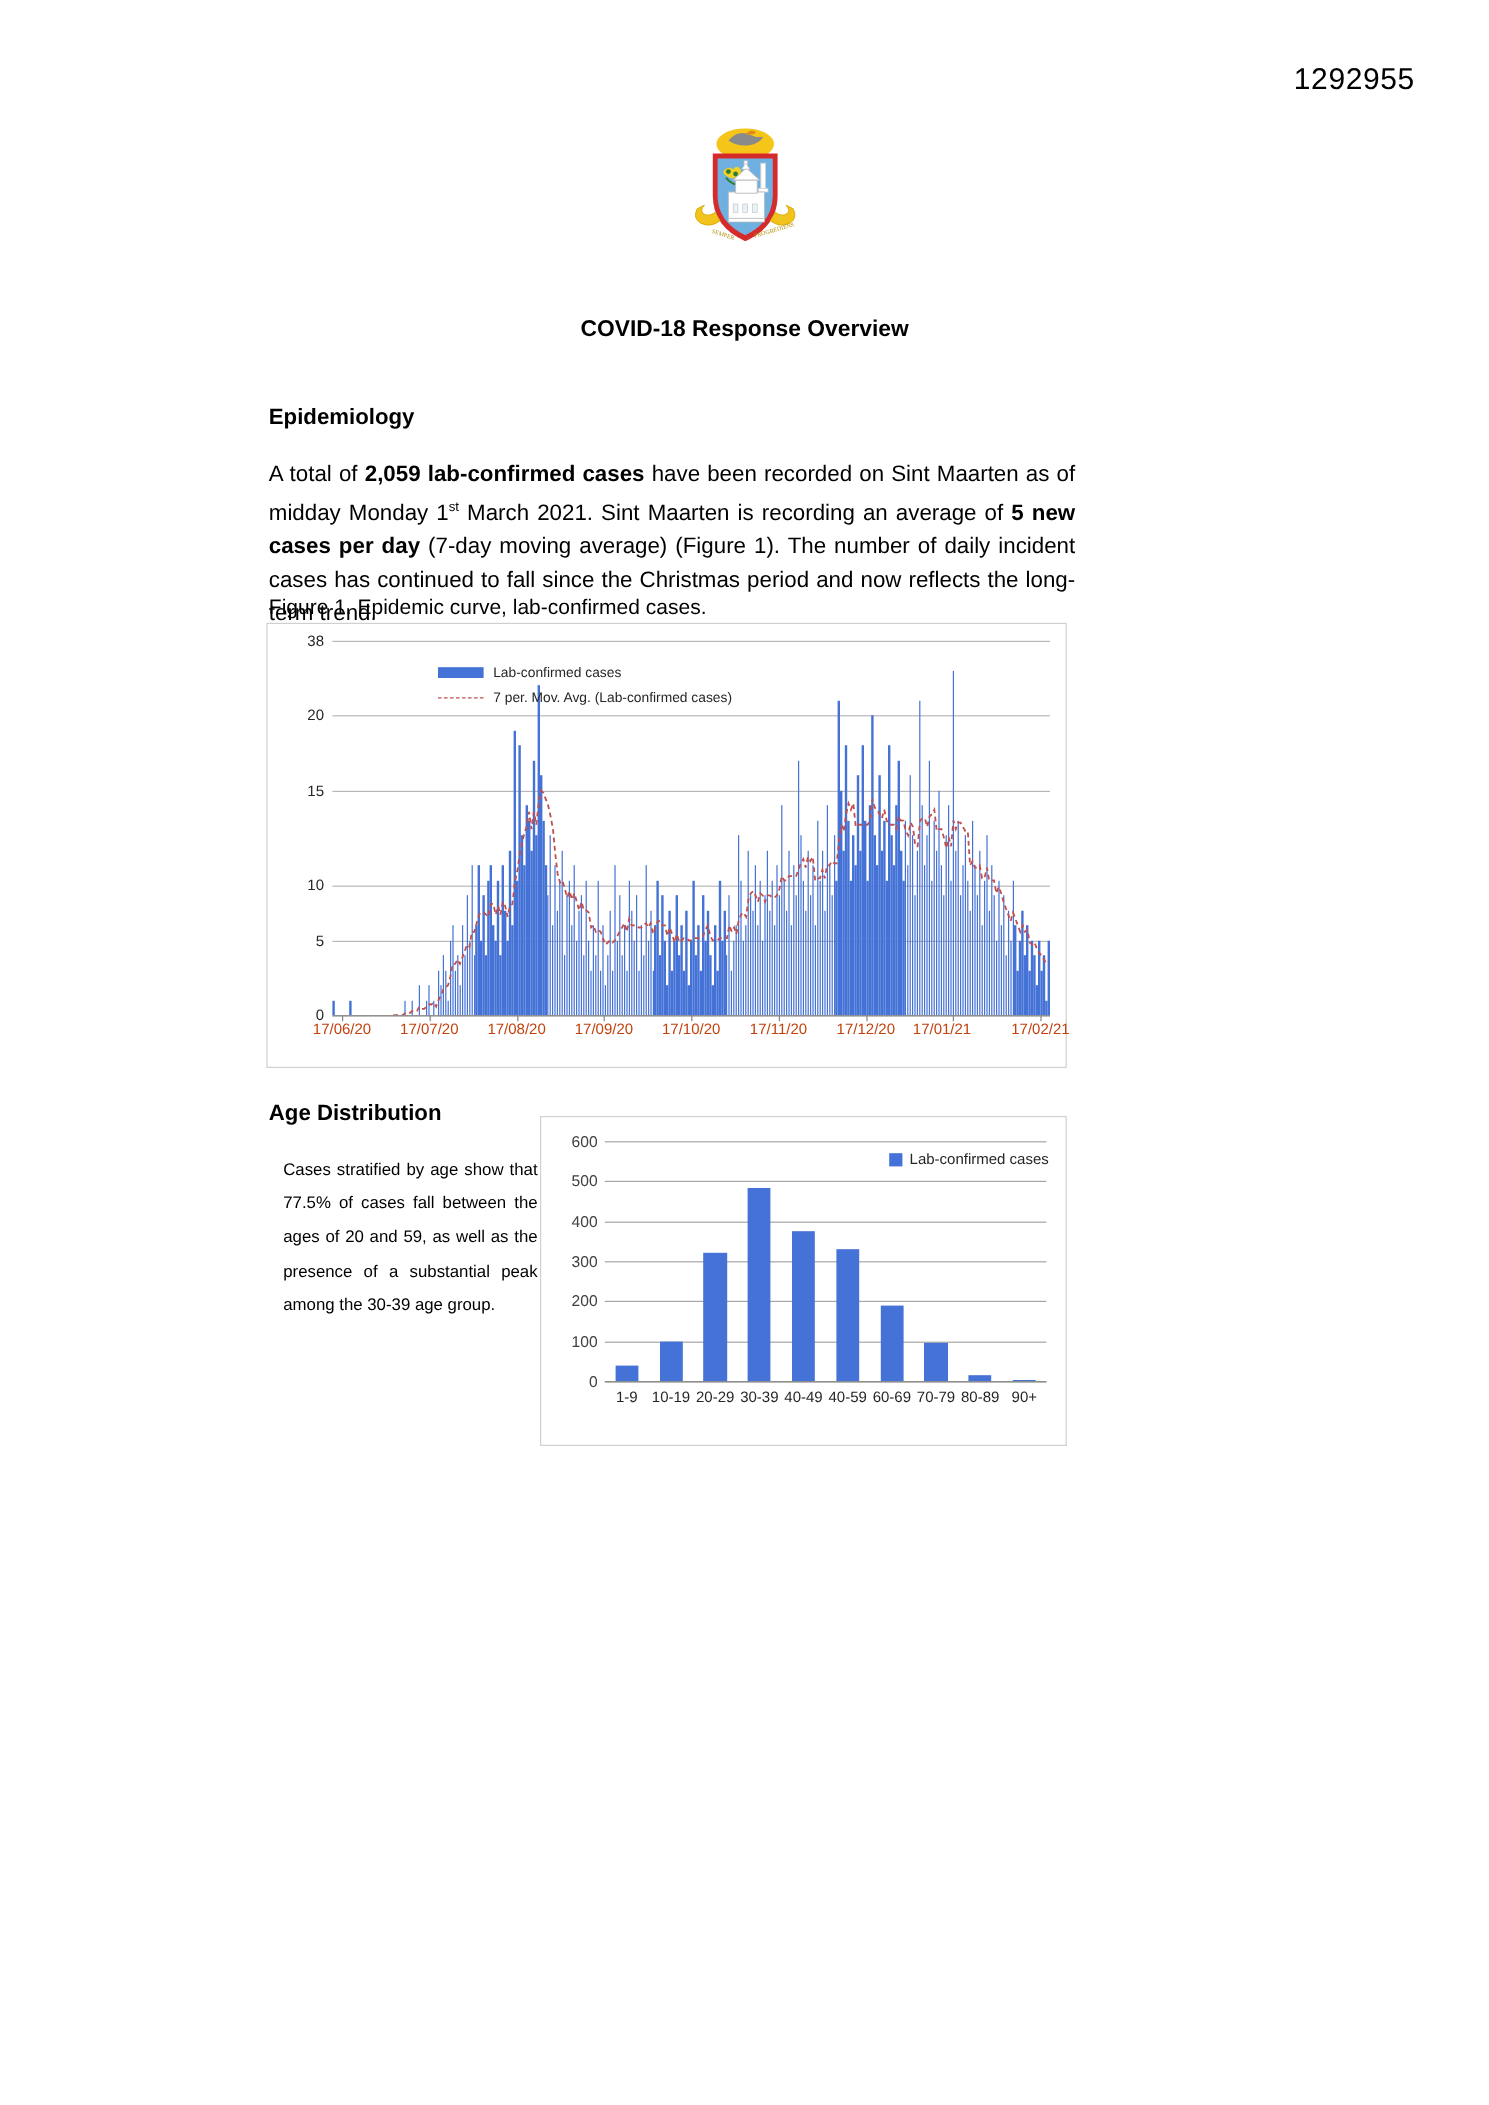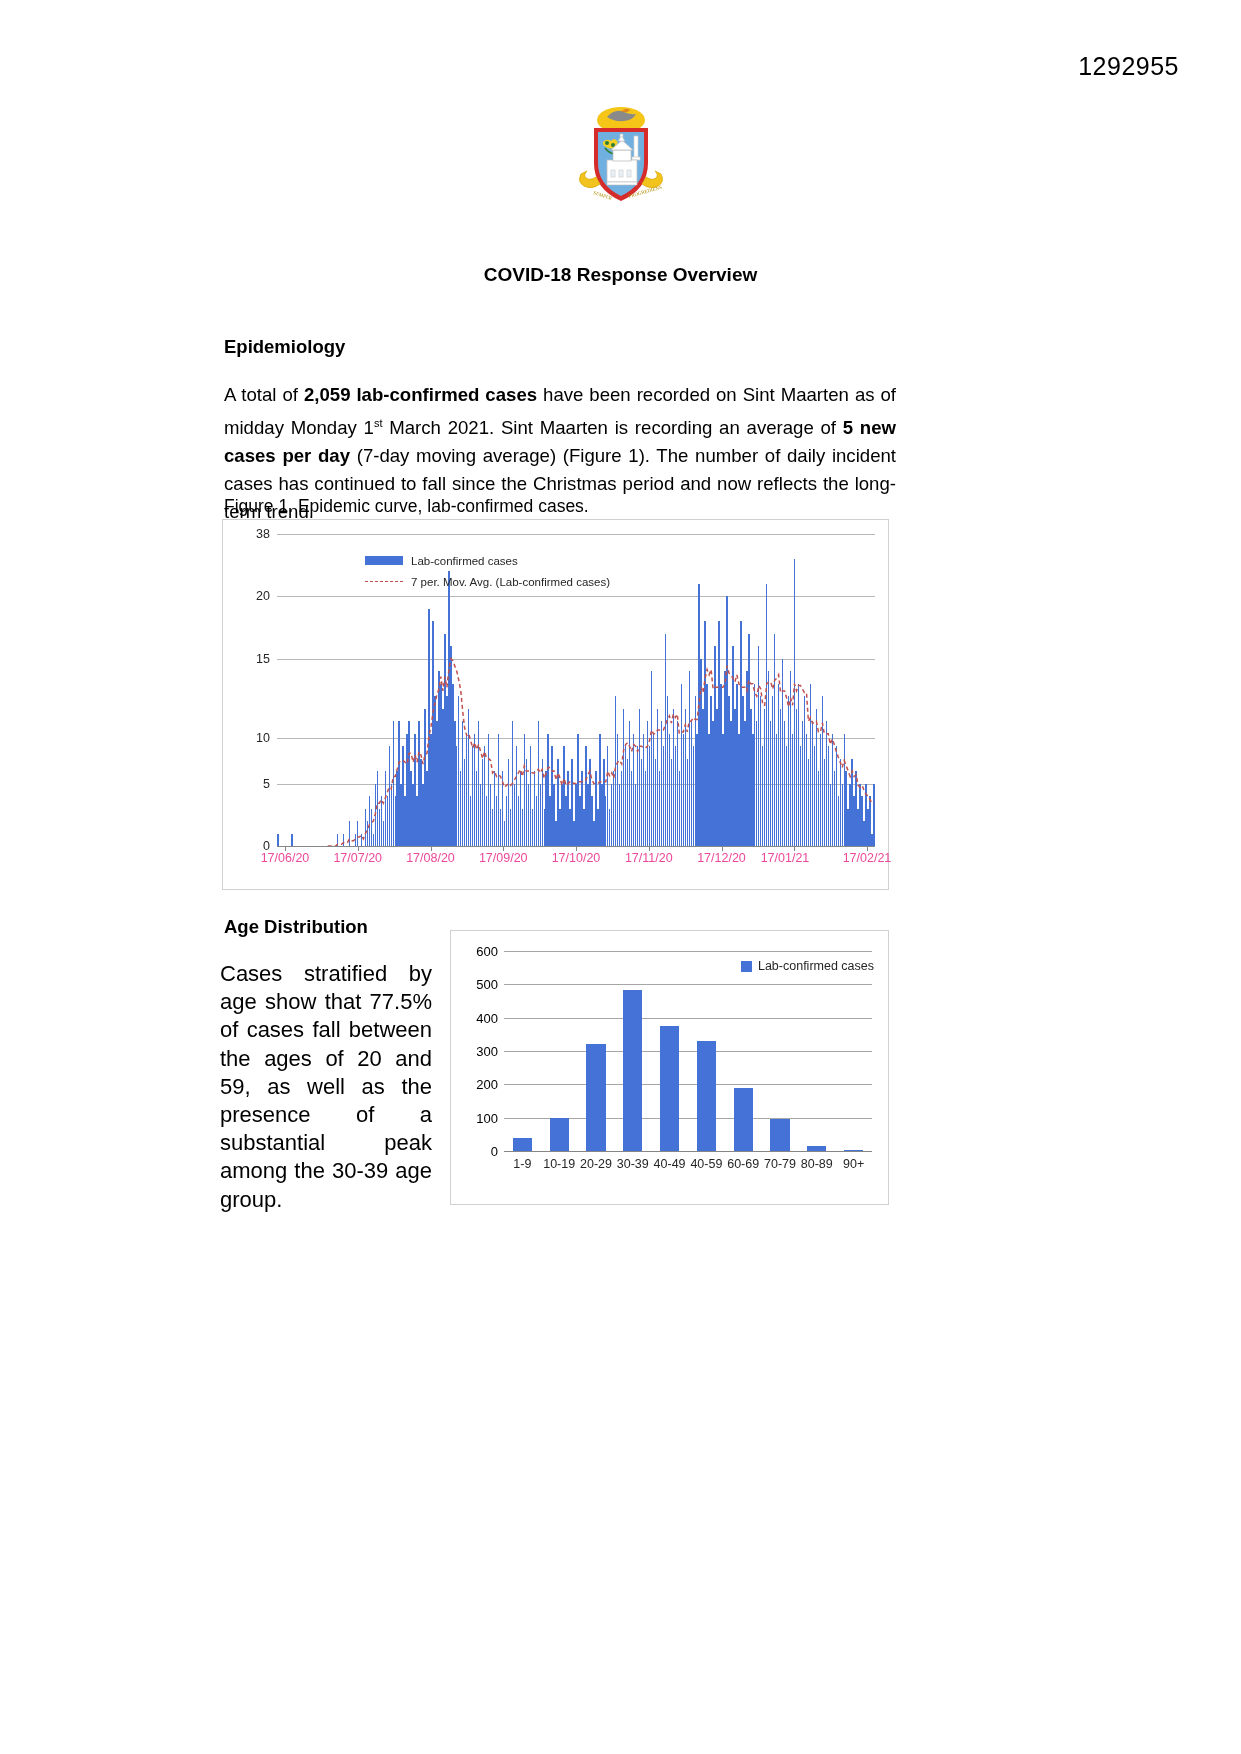--- a/index.html
+++ b/index.html
@@ -93,23 +93,23 @@
 
   .fig-caption {
     position: absolute;
     left: 224px;
     font-size: 17.5px;
   }
   #fig1-caption { top: 496px; }
 
   .side-col {
     position: absolute;
-    left: 220px;
+    left: 236px;
     width: 212px;
-    font-size: 22px;
+    font-size: 14px;
     line-height: 28.2px;
     text-align: justify;
   }
   #age-par { top: 960px; }
   #fig2-caption { top: 1146px; }
 
   
   .fig1-frame {
     position: absolute;
     left: 222px;
@@ -166,21 +166,21 @@
     position: absolute;
     left: 54px;
     top: 331px;
     width: 598px;
     height: 22px;
   }
   .f1-xlabel {
     position: absolute;
     transform: translateX(-50%);
     font-size: 12.5px;
-    color: #ec4899;
+    color: #c2410c;
     white-space: nowrap;
   }
   .f1-tick {
     position: absolute;
     top: -5px;
     width: 1px;
     height: 5px;
     background: #868686;
   }
   .f1-legend {
@@ -230,21 +230,21 @@
     left: 0; width: 100%;
     height: 1px;
     background: #a6a6a6;
   }
   .f2-ylabel {
     position: absolute;
     right: 100%;
     transform: translateY(-50%);
     margin-right: 6px;
     font-size: 13px;
-    color: #000000;
+    color: #404040;
   }
   .f2-bar {
     position: absolute;
     bottom: 0;
     background: #4472d6;
   }
   .f2-xaxis {
     position: absolute;
     left: 53px;
     top: 220px;

